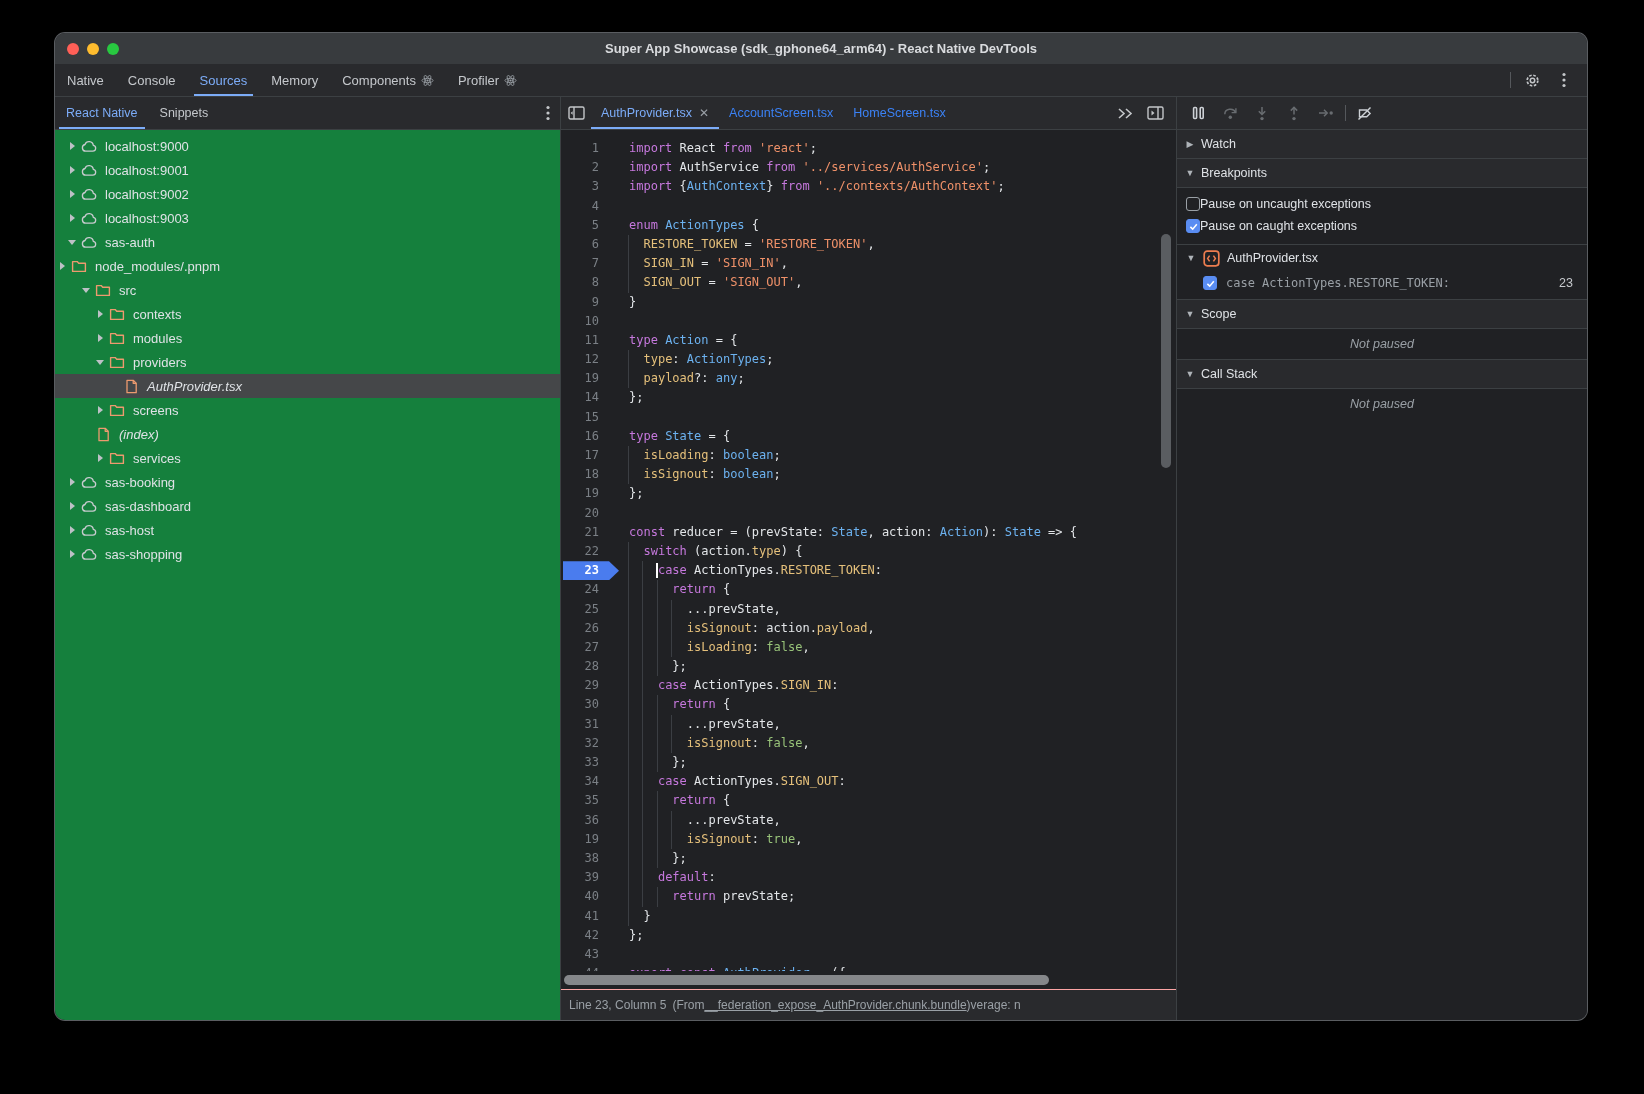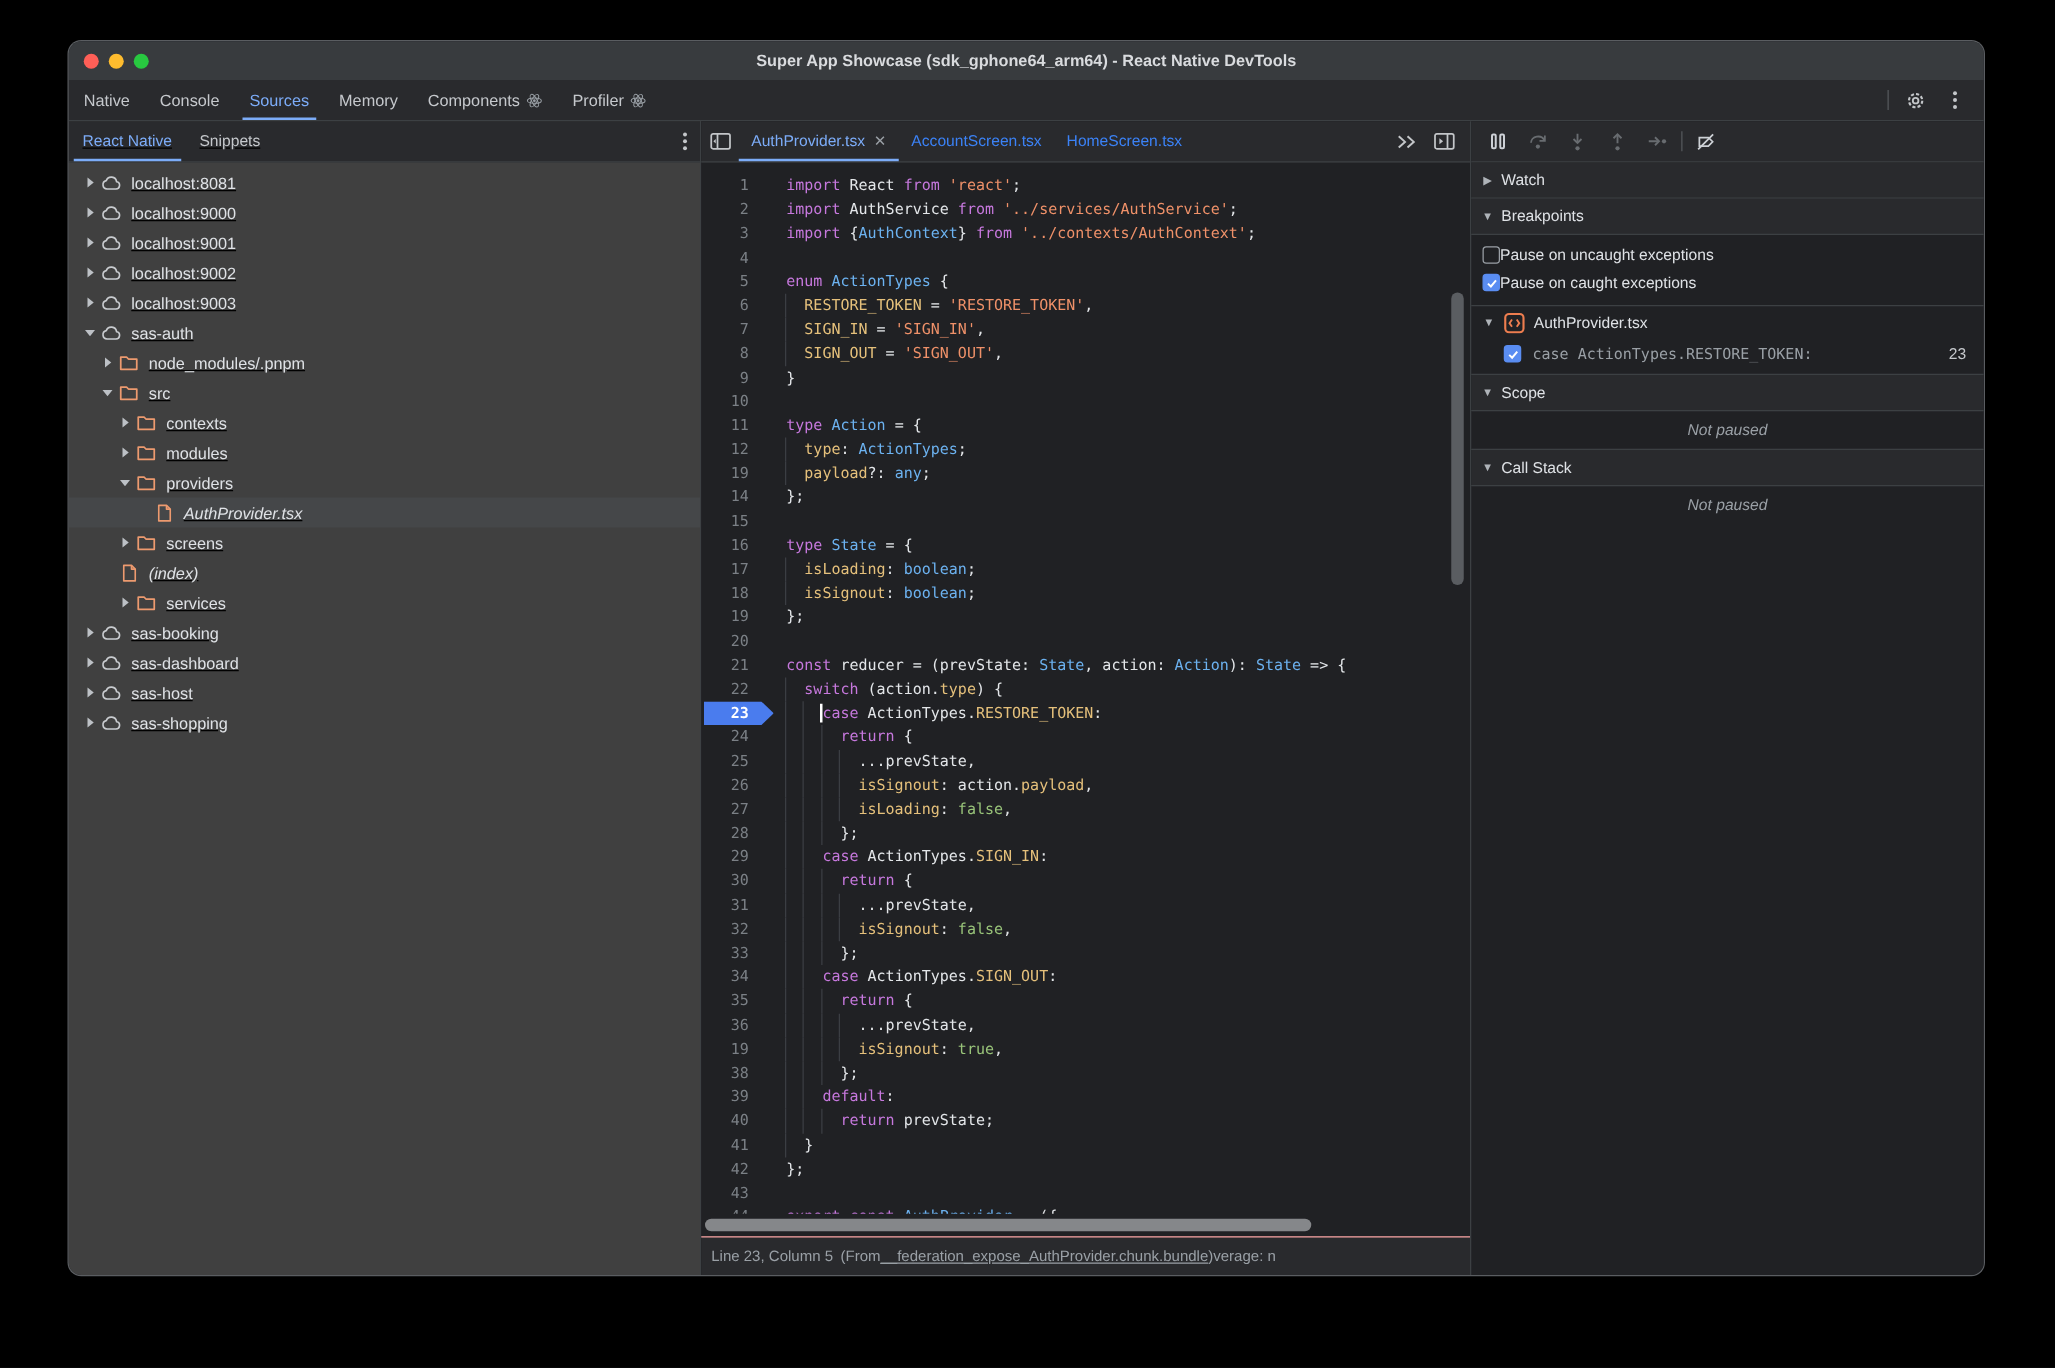--- a/index.html
+++ b/index.html
@@ -17,21 +17,21 @@
   .main-tabs{height:32px;background:#292a2d;border-bottom:1px solid #3c4043;display:flex;align-items:stretch;flex-shrink:0;}
   .mtab{display:flex;align-items:center;gap:5px;padding:0 12px;font-size:13px;color:#c5c8cc;position:relative;cursor:default;}
   .mtab.active{color:#7cacf8;}
   .mtab.active::after{content:"";position:absolute;left:6px;right:6px;bottom:0;height:2px;background:#7cacf8;}
   .mt-right{margin-left:auto;display:flex;align-items:center;gap:10px;padding-right:12px;}
   .vsep{width:1px;height:16px;background:#55585c;}
   .icon-btn{display:flex;align-items:center;justify-content:center;width:22px;height:22px;color:#c3c6c9;}
   
   .content{flex:1;display:flex;min-height:0;}
   
-  .navigator{width:505px;flex-shrink:0;border-right:1px solid #3c4043;display:flex;flex-direction:column;background:#404040;text-decoration:underline;}
+  .navigator{width:505px;flex-shrink:0;border-right:1px solid #3c4043;display:flex;flex-direction:column;background:#15803d;}
   .nav-tabs{height:32px;background:#292a2d;border-bottom:1px solid #3c4043;display:flex;align-items:stretch;flex-shrink:0;}
   .ntab{display:flex;align-items:center;padding:0 11px;font-size:12.5px;color:#c5c8cc;position:relative;}
   .ntab.active{color:#7cacf8;}
   .ntab.active::after{content:"";position:absolute;left:4px;right:4px;bottom:0;height:2px;background:#7cacf8;}
   .nav-kebab{margin-left:auto;display:flex;align-items:center;padding-right:10px;color:#c3c6c9;}
   .tree{padding-top:4px;overflow:hidden;flex:1;}
   .tree-row{height:24px;display:flex;align-items:center;font-size:13px;color:#dfe2e6;cursor:default;white-space:nowrap;}
   .tree-row.sel{background:#454749;}
   .tw{width:14px;display:flex;align-items:center;justify-content:center;flex-shrink:0;}
   .arr-r{width:0;height:0;border-left:5px solid #bdc1c6;border-top:4px solid transparent;border-bottom:4px solid transparent;}
@@ -175,31 +175,20 @@
       <div class="tree" id="file-tree">
           <div class="tree-row" style="padding-left:10px">
             <span class="tw">
               <span class="arr-r"></span>
             </span>
             <span class="ticon">
               <svg width="17" height="15" viewBox="0 0 17 15" fill="none" stroke="#c8cbcf" stroke-width="1.3" stroke-linejoin="round">
                 <path d="M4.6 12.2 h7.2 a2.9 2.9 0 0 0 .5-5.75 A4.3 4.3 0 0 0 4 5.5 A3.4 3.4 0 0 0 4.6 12.2 Z"></path>
               </svg>
             </span>
-            <span class="tlabel">localhost:8081</span>
-          </div>
-          <div class="tree-row" style="padding-left:10px">
-            <span class="tw">
-              <span class="arr-r"></span>
-            </span>
-            <span class="ticon">
-              <svg width="17" height="15" viewBox="0 0 17 15" fill="none" stroke="#c8cbcf" stroke-width="1.3" stroke-linejoin="round">
-                <path d="M4.6 12.2 h7.2 a2.9 2.9 0 0 0 .5-5.75 A4.3 4.3 0 0 0 4 5.5 A3.4 3.4 0 0 0 4.6 12.2 Z"></path>
-              </svg>
-            </span>
             <span class="tlabel">localhost:9000</span>
           </div>
           <div class="tree-row" style="padding-left:10px">
             <span class="tw">
               <span class="arr-r"></span>
             </span>
             <span class="ticon">
               <svg width="17" height="15" viewBox="0 0 17 15" fill="none" stroke="#c8cbcf" stroke-width="1.3" stroke-linejoin="round">
                 <path d="M4.6 12.2 h7.2 a2.9 2.9 0 0 0 .5-5.75 A4.3 4.3 0 0 0 4 5.5 A3.4 3.4 0 0 0 4.6 12.2 Z"></path>
               </svg>
@@ -232,21 +221,21 @@
             <span class="tw">
               <span class="arr-d"></span>
             </span>
             <span class="ticon">
               <svg width="17" height="15" viewBox="0 0 17 15" fill="none" stroke="#c8cbcf" stroke-width="1.3" stroke-linejoin="round">
                 <path d="M4.6 12.2 h7.2 a2.9 2.9 0 0 0 .5-5.75 A4.3 4.3 0 0 0 4 5.5 A3.4 3.4 0 0 0 4.6 12.2 Z"></path>
               </svg>
             </span>
             <span class="tlabel">sas-auth</span>
           </div>
-          <div class="tree-row" style="padding-left:24px">
+          <div class="tree-row" style="">
             <span class="tw">
               <span class="arr-r"></span>
             </span>
             <span class="ticon">
               <svg width="16" height="14" viewBox="0 0 16 14" fill="none" stroke="#ed9a6f" stroke-width="1.4" stroke-linejoin="round">
                 <path d="M1.6 12.4 V2.6 h4.6 l1.5 1.6 h6.7 v8.2 Z"></path>
               </svg>
             </span>
             <span class="tlabel">node_modules/.pnpm</span>
           </div>

